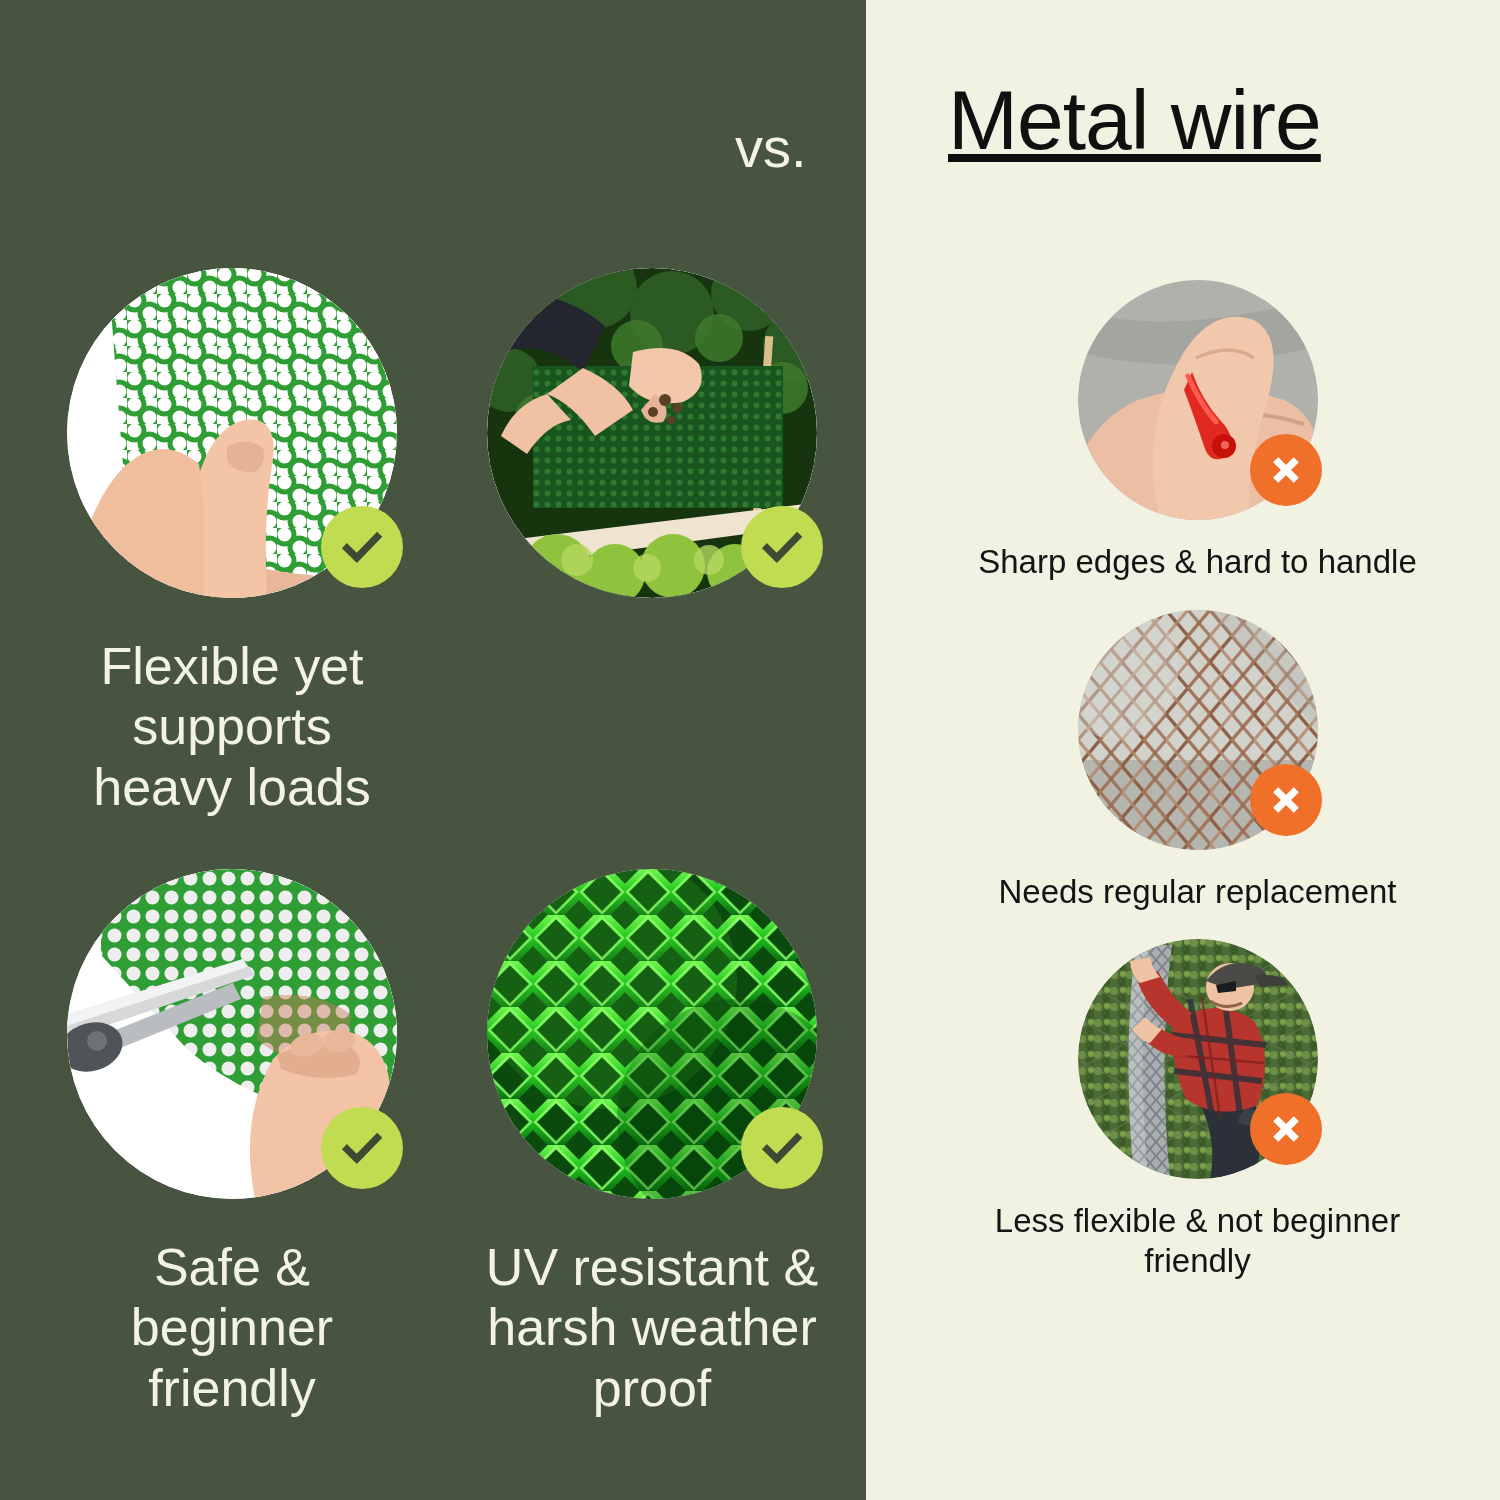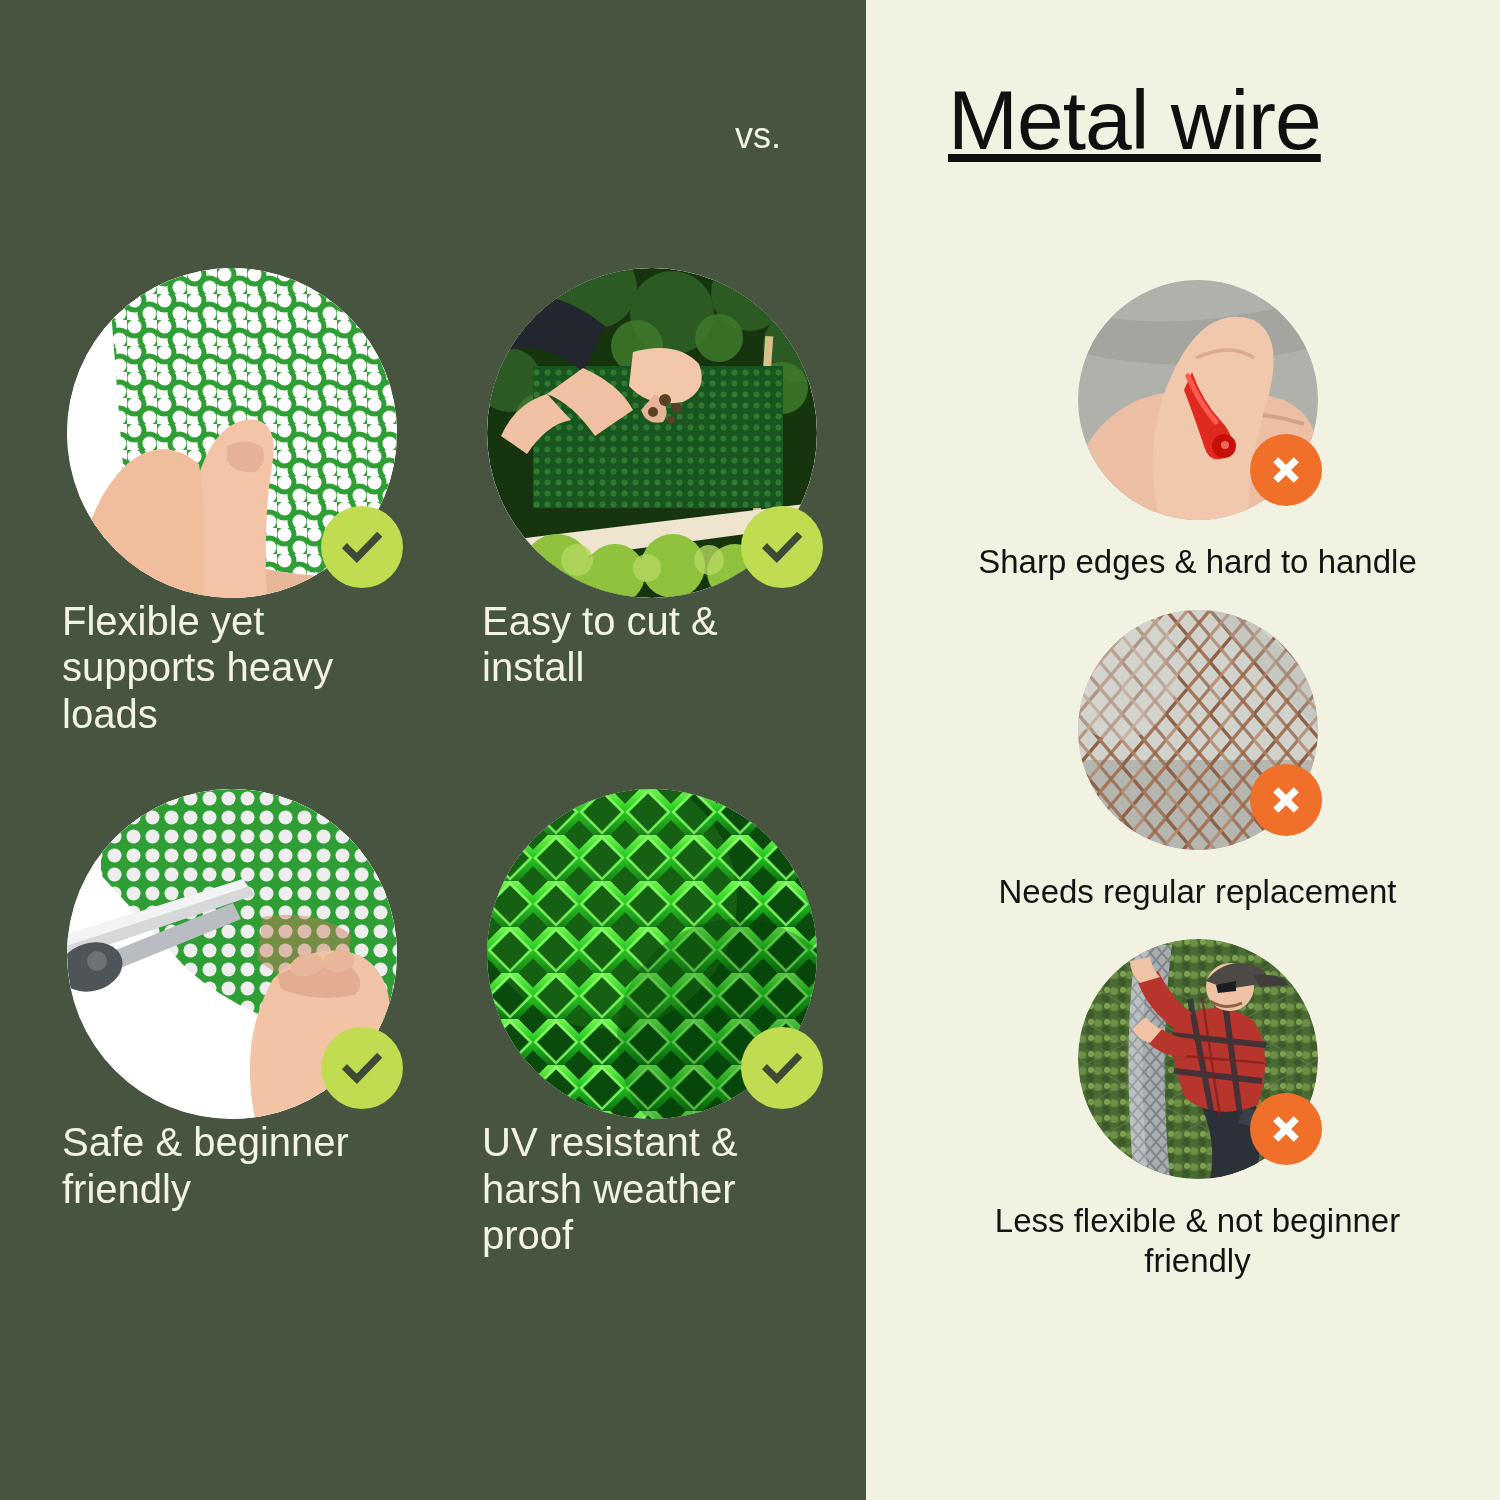--- a/index.html
+++ b/index.html
@@ -27,21 +27,21 @@
   }
 
   
   .title-left {
     position:absolute; left:78px; top:78px;
     font-size:84px; font-weight:400; letter-spacing:-1px;
     color:#f3f3e4; line-height:1;
   }
   .vs-label {
     position:absolute; left:735px; top:115px;
-    font-size:36px; font-weight:400; color:#f3f3e4;
+    font-size:56px; font-weight:400; color:#f3f3e4;
   }
   .title-right {
     position:absolute; left:82px; top:78px;
     font-size:84px; font-weight:400; letter-spacing:-1px;
     color:#101010; line-height:1;text-decoration:underline;
   }
 
   
   .left-grid {
     position:absolute; left:0; top:268px;
@@ -52,22 +52,22 @@
     row-gap:52px;
     padding-left:22px;
   }
   .card-l { width:420px; display:flex; flex-direction:column; align-items:center; }
   .circ-wrap-l { position:relative; width:330px; height:330px; }
   .circ-l {
     width:330px; height:330px; border-radius:50%;
     overflow:hidden; position:relative; background:#ffffff;
   }
   .cap-l {
-    width:340px; 
-    font-size:40px; line-height:1.16; color:#f3f3e4; font-weight:400;
+    margin-top:38px; width:340px; text-align:center;
+    font-size:52px; line-height:1.16; color:#f3f3e4; font-weight:400;
   }
 
   
   .badge {
     position:absolute; border-radius:50%;
     display:flex; align-items:center; justify-content:center;
   }
   .badge-check {
     width:82px; height:82px; right:-6px; bottom:10px;
     background:#c2dc52;
@@ -212,21 +212,20 @@
                 </g>
               </g>
             </svg>
           </div>
           <div class="badge badge-check">
             <svg width="48" height="48" viewBox="0 0 24 24" aria-hidden="true">
               <path d="M4.5 12.6 L9.4 17.4 L19.6 6.9" fill="none" stroke="#3c4a36" stroke-width="3.6" stroke-linecap="square"></path>
             </svg>
           </div>
         </div>
-        <p class="cap-l">Easy to cut &amp; install</p>
       </div>
 
       <div class="card-l">
         <div class="circ-wrap-l">
           <div class="circ-l">
             <svg class="art" viewBox="0 0 330 330">
               <defs>
                 <pattern id="dots4" width="19" height="19" patternUnits="userSpaceOnUse">
                   <rect width="19" height="19" fill="#2e9e35"></rect>
                   <circle cx="9.5" cy="9.5" r="7" fill="#eeeeee"></circle>

